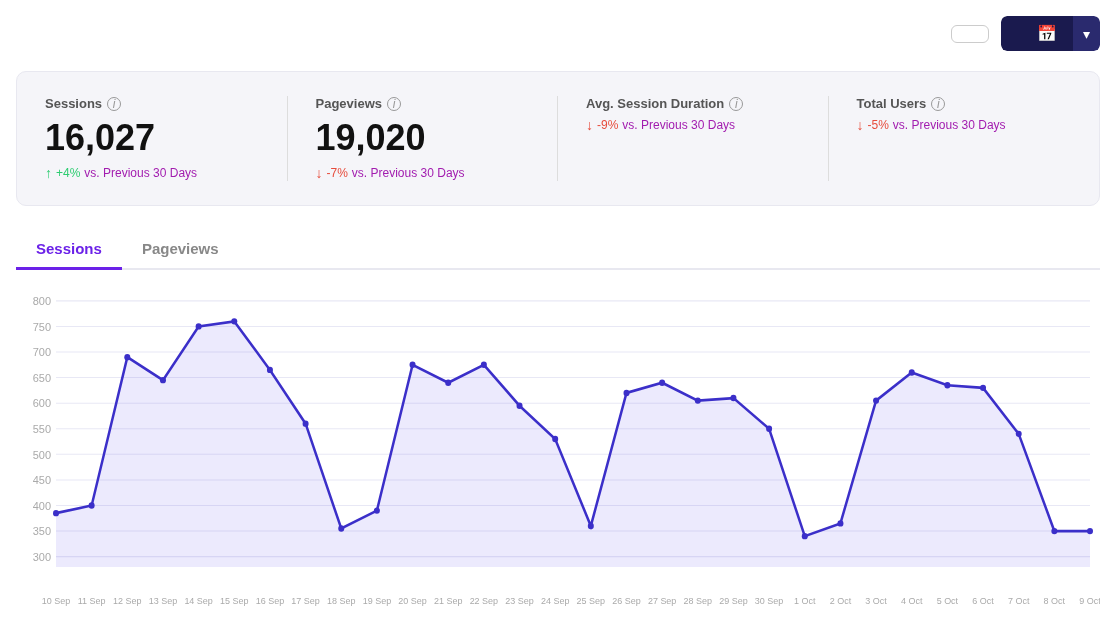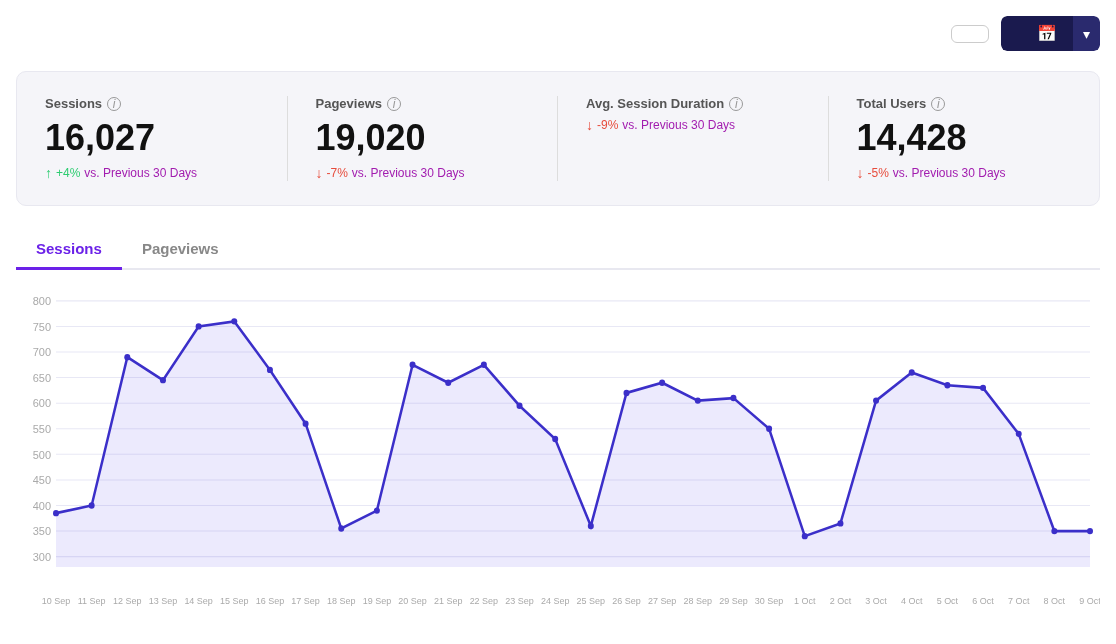--- a/index.html
+++ b/index.html
@@ -227,21 +227,20 @@
       <span class="arrow">↓</span>
       <span>-9%</span>
       <span class="change-text">vs. Previous 30 Days</span>
     </div>
   </div>
     <div class="stat-card">
     <div class="stat-label">
       Total Users
       <span class="info-icon">i</span>
     </div>
-    <div class="stat-value">14,428</div>
     <div class="stat-change negative">
       <span class="arrow">↓</span>
       <span>-5%</span>
       <span class="change-text">vs. Previous 30 Days</span>
     </div>
   </div>
   </div>
 
 <div class="tabs" id="tabs-container">
     <div class="tab active">Sessions</div>

